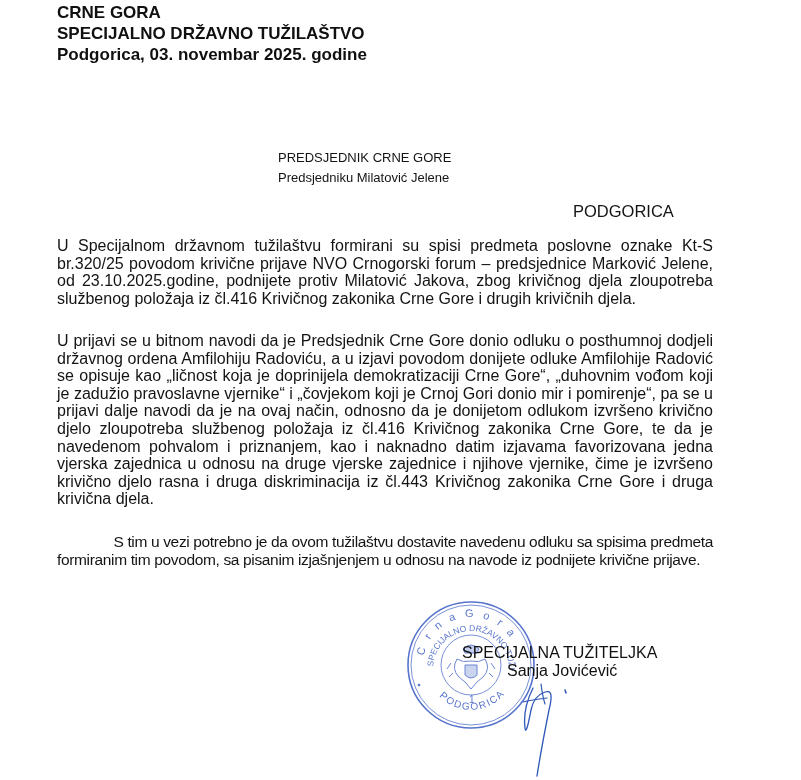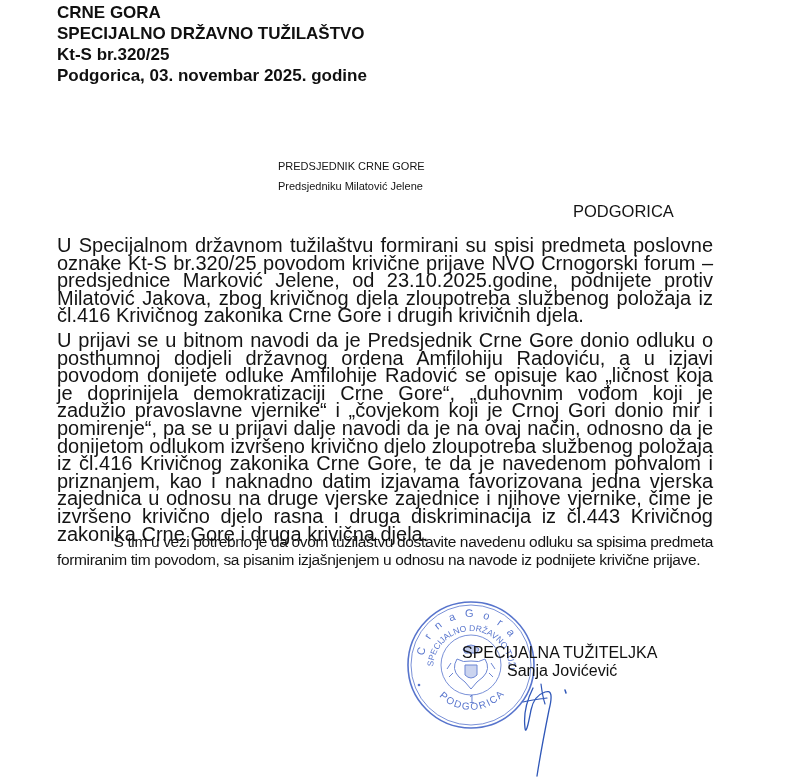--- a/index.html
+++ b/index.html
@@ -6,31 +6,31 @@
     body {
       width: 801px; height: 780px; background: #ffffff; position: relative; overflow: hidden;
       font-family: "Liberation Sans", sans-serif; color: #141414;
     }
     .header {
       position: absolute; left: 57px; top: 2px;
       font-weight: bold; font-size: 17px; line-height: 21px; color: #101010;
     }
     .header div { white-space: nowrap; }
     .addressee {
-      position: absolute; left: 278px; top: 156px;
-      font-size: 11px; line-height: 20px;
+      position: absolute; left: 278px; top: 148px;
+      font-size: 13px; line-height: 20px;
     }
     .addressee div { white-space: nowrap; }
     .city {
       position: absolute; left: 573px; top: 202px;
       font-size: 16.5px; white-space: nowrap;
     }
     .para {
       position: absolute; left: 57px; width: 656px;
-      font-size: 20px; line-height: 17.6px; text-align: justify;
+      font-size: 16px; line-height: 17.6px; text-align: justify;
       text-align-last: left; margin: 0;
     }
     #p1 { top: 237px; }
     #p2 { top: 332px; }
     #p3 {
       top: 533px; font-family: "Liberation Sans Narrow", "Liberation Sans", sans-serif;
       font-size: 15.5px; letter-spacing: -0.35px; line-height: 17.6px; text-align: right;
     }
     .stamp { position: absolute; left: 405px; top: 599px; width: 132px; height: 132px; }
     .sig-block {
@@ -40,21 +40,20 @@
     .sig-title { white-space: nowrap; }
     .sig-name { white-space: nowrap; margin-left: 45px; }
     .signature { position: absolute; left: 515px; top: 680px; width: 60px; height: 100px; }
   </style>
 </head>
 <body>
 
 <div class="header">
   <div>CRNE GORA</div>
   <div>SPECIJALNO DRŽAVNO TUŽILAŠTVO</div>
-  <div>Kt-S br.320/25</div>
   <div>Podgorica,  03. novembar 2025. godine</div>
 </div>
 
 <div class="addressee">
   <div>PREDSJEDNIK CRNE GORE</div>
   <div>Predsjedniku Milatović Jelene</div>
 </div>
 <div class="city">PODGORICA</div>
 
 <p class="para" id="p1">U Specijalnom državnom tužilaštvu formirani su spisi predmeta poslovne oznake Kt-S br.320/25 povodom krivične prijave NVO Crnogorski forum – predsjednice Marković Jelene, od 23.10.2025.godine, podnijete protiv Milatović Jakova, zbog krivičnog djela zloupotreba službenog položaja iz čl.416 Krivičnog zakonika Crne Gore i drugih krivičnih djela.</p>

